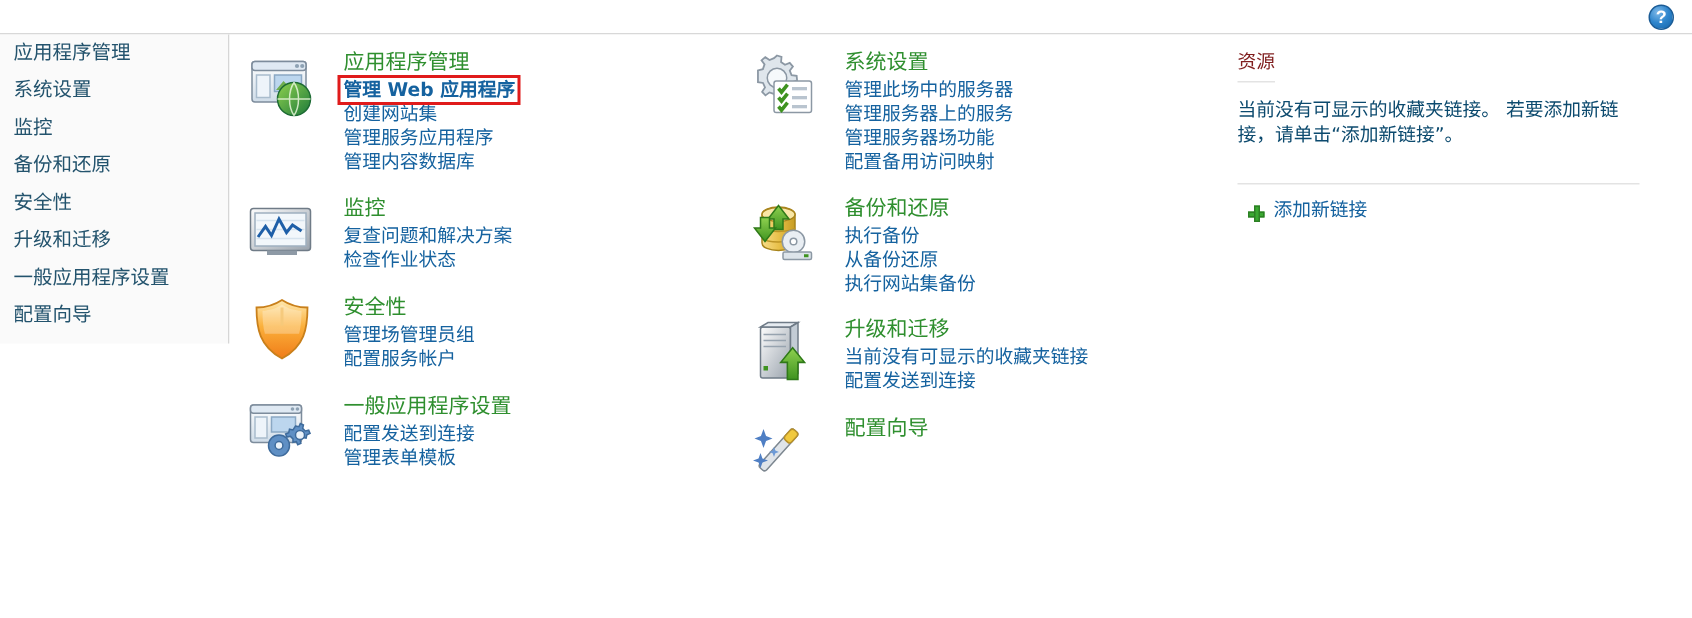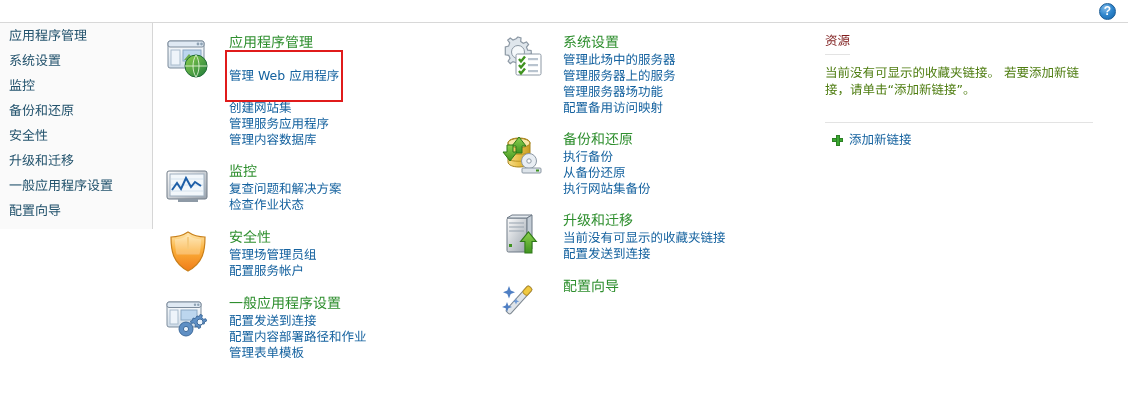--- a/index.html
+++ b/index.html
@@ -115,47 +115,48 @@
     font-size: 12.5px;
     color: #15629f;
     line-height: 16px;
     white-space: nowrap;
     cursor: pointer;
     width: fit-content;
   }
   .section-link.highlighted {
     outline: 2px solid #e01b1b;
     outline-offset: 0px;
-    padding: 16px 2px;
+    padding: 0 2px;
     margin-left: -2px;
+    font-weight: bold;
   }
 
   
   .res-title {
     font-size: 12.5px;
     color: #7f1d1d;
     line-height: 16px;
     padding-bottom: 5px;
     border-bottom: 1px solid #e3e3e3;
     margin-bottom: 9px;
     cursor: pointer;
     width: fit-content;
   }
   .res-text {
     font-size: 12.5px;
-    color: #4d7c0f;
+    color: #0c4a6e;
     line-height: 17px;
     width: 268px;
     padding-bottom: 24px;
     border-bottom: 1px solid #e3e3e3;
     margin-bottom: 9px;
   }
   .res-add {
     display: flex;
-    align-items: center;
+    align-items: flex-end;
     gap: 6px;
     padding-left: 7px;
     cursor: pointer;
     width: fit-content;
   }
   .res-add-label {
     font-size: 12.5px;
     color: #15629f;
     line-height: 16px;
   }
@@ -382,21 +383,20 @@
             </g>
             <circle cx="36" cy="28" r="3" fill="#eaf2fa" stroke="#3e6b9c"></circle>
             <g fill="#5f8fc4" stroke="#3e6b9c">
               <circle cx="22" cy="35" r="7"></circle>
             </g>
             <circle cx="22" cy="35" r="2.6" fill="#eaf2fa" stroke="#3e6b9c"></circle>
           </svg></div>
         <div class="section-body">
           <div class="section-title">一般应用程序设置</div>
           <div class="section-link">配置发送到连接</div>
-          <div class="section-link">配置内容部署路径和作业</div>
           <div class="section-link">管理表单模板</div>
         </div>
       </div>
     </div>
   <div id="col-mid">
       <div class="section">
         <div class="section-icon"><svg width="48" height="48" viewBox="0 0 48 48">
             <defs>
     <linearGradient id="win" x1="0" y1="0" x2="0" y2="1">
       <stop offset="0" stop-color="#ffffff"></stop>

